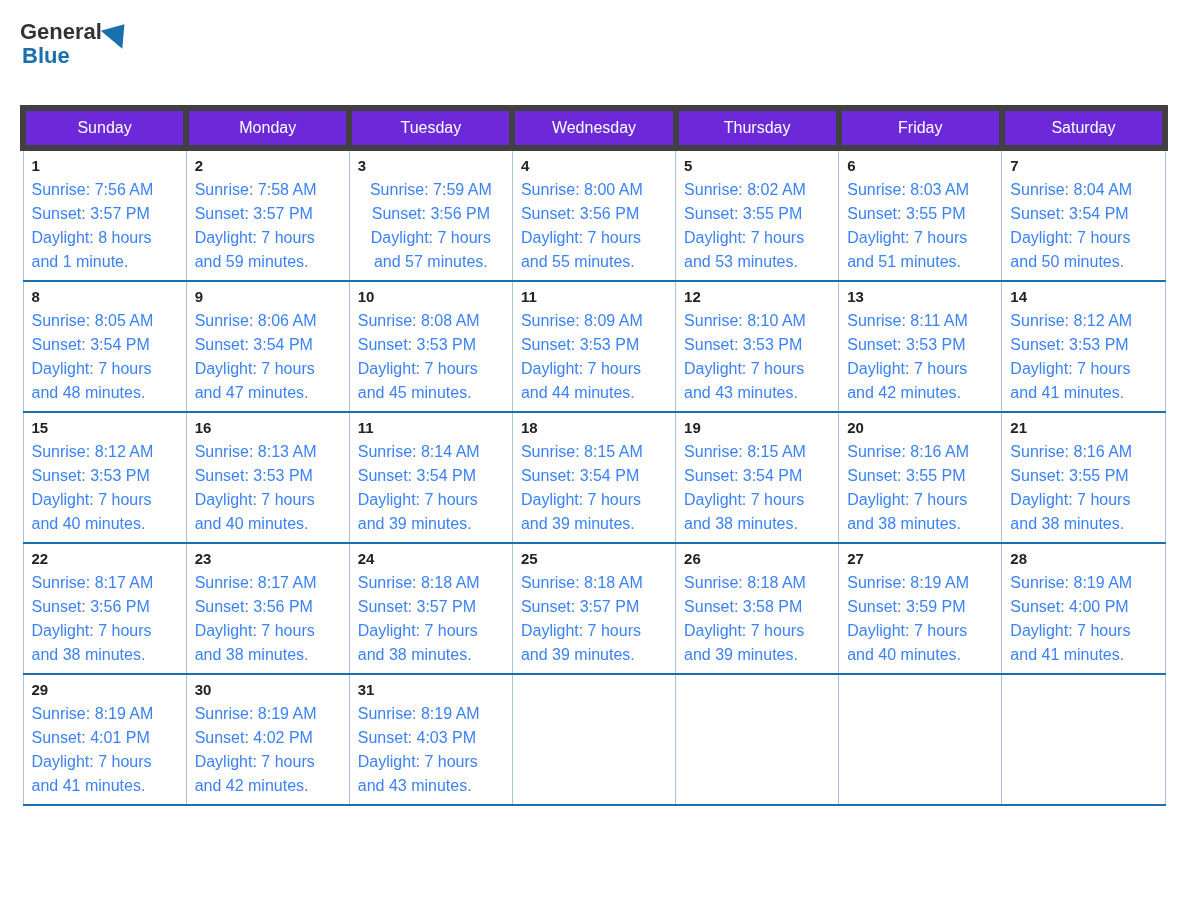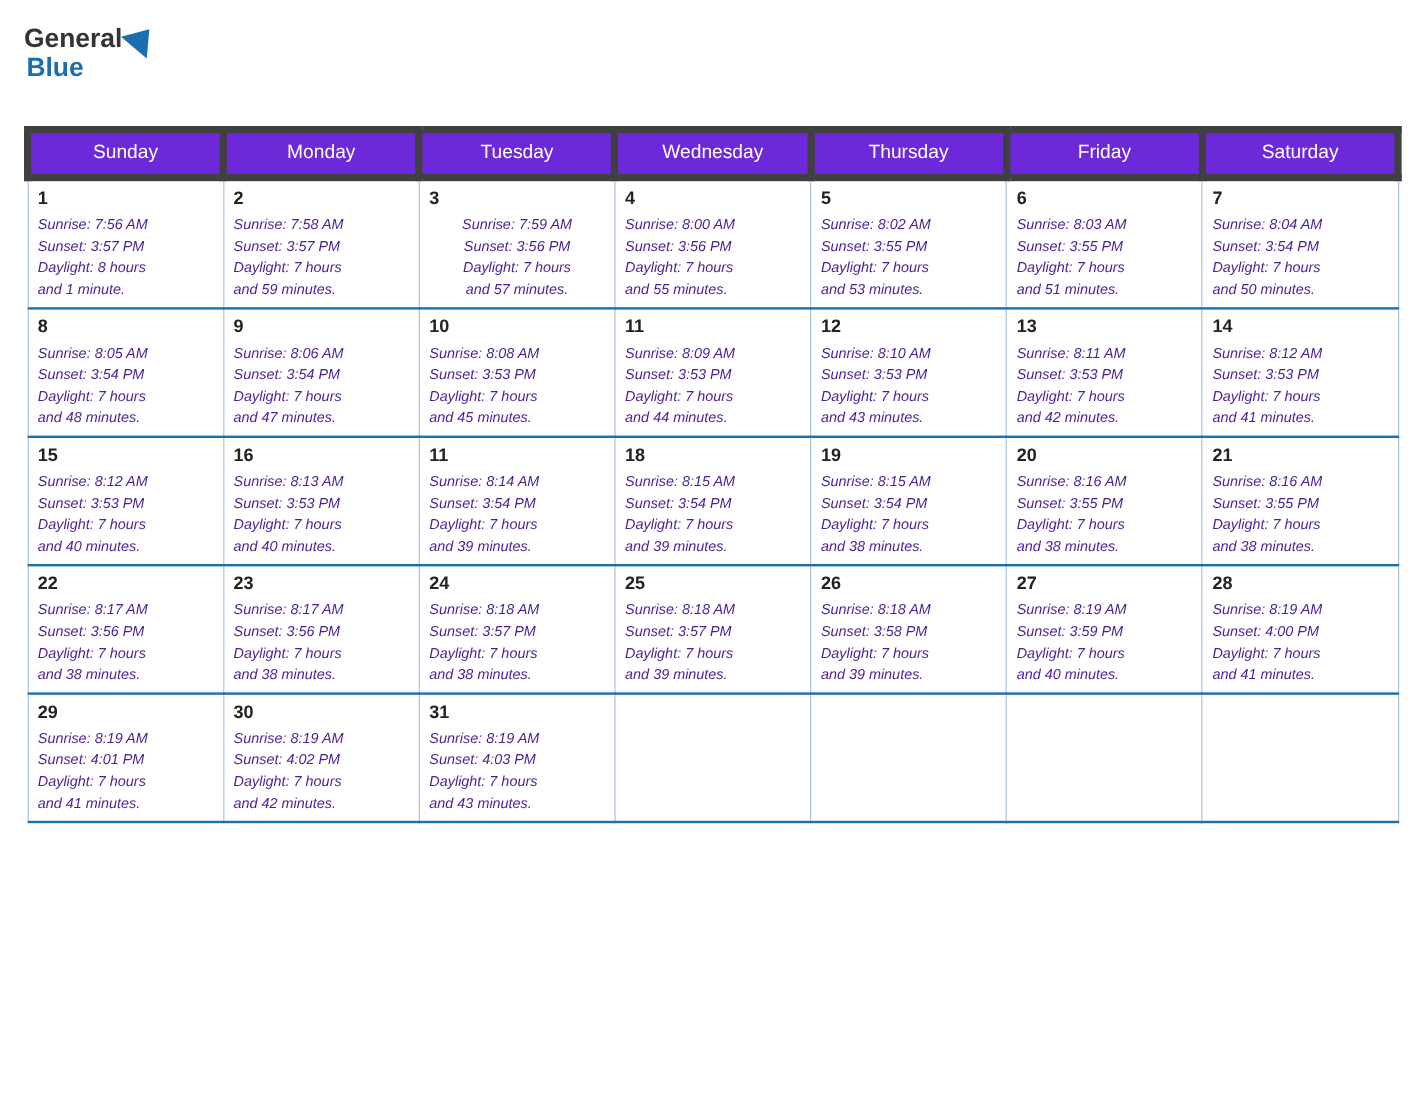--- a/index.html
+++ b/index.html
@@ -77,24 +77,23 @@
       border-bottom: 2px solid #1a6faf;
     }
     .day-number {
       font-size: 15px;
       font-weight: bold;
       color: #222;
       display: block;
       margin-bottom: 4px;
     }
     .day-info {
-      font-size: 12px;
-      color: #4c1d95;
+      font-size: 16px;
+      color: #3b82f6;
       line-height: 1.5;
-      font-style: italic;
     }
     .empty-cell {
       background: #fff;
     }
   </style>
 </head>
 <body>
 
 <div class="header">
   <div class="logo-area">

